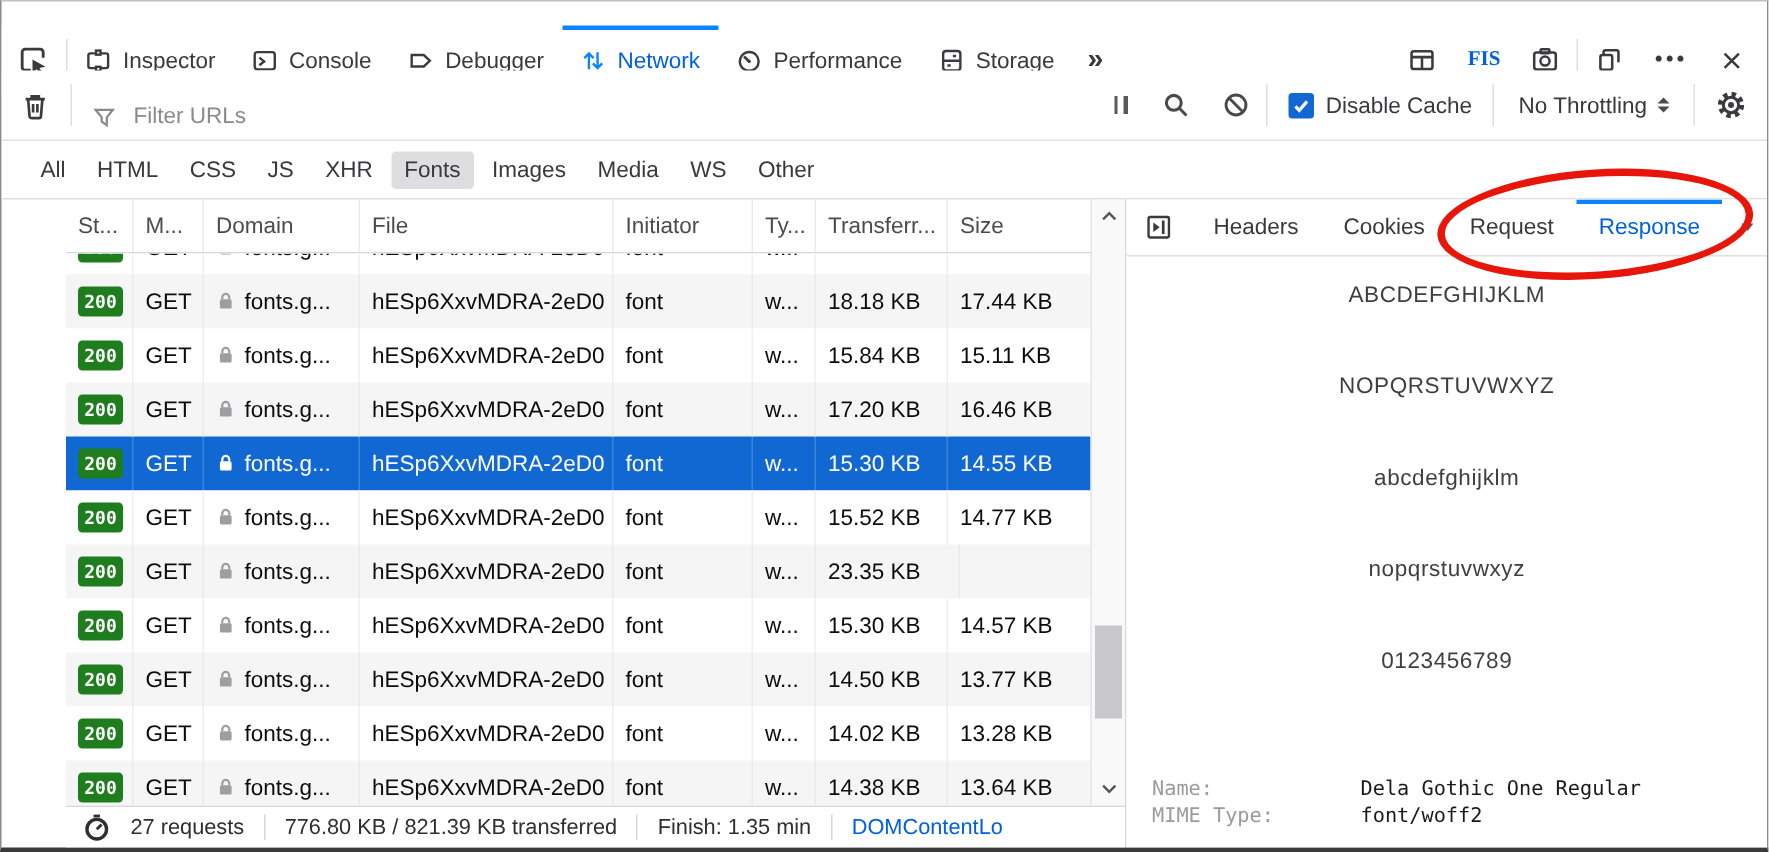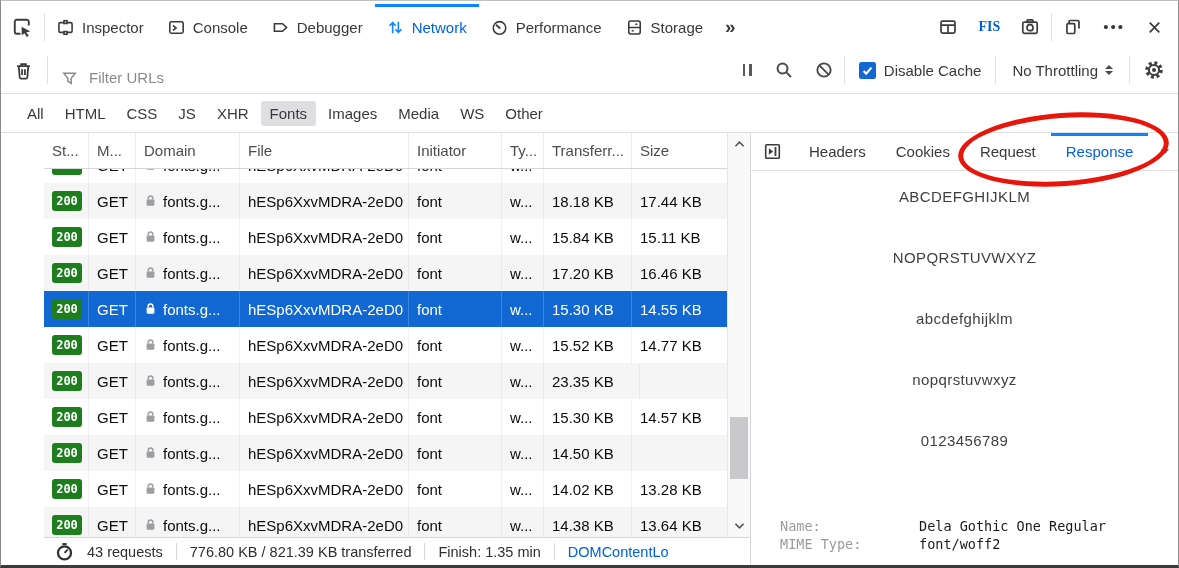--- a/index.html
+++ b/index.html
@@ -6,21 +6,21 @@
   .app{
     width:1179px;height:568px;box-sizing:border-box;position:relative;overflow:hidden;
     background:#fff;border:1px solid #8a8a8a;border-top:1px solid #c0c0c0;border-bottom:3px solid #3a3a3a;
     font-family:"Liberation Sans",sans-serif;color:#0c0c0d;cursor:default;
     -webkit-user-select:none;user-select:none;
   }
   .vsep{width:1px;background:#e0e0e2;align-self:stretch;margin:9px 0;}
   svg{display:block;}
 
   
-  .tb1{position:absolute;top:3px;left:0;right:0;height:46px;border-bottom:1px solid #e0e0e2;
+  .tb1{position:absolute;top:16px;left:0;right:0;height:46px;border-bottom:1px solid #e0e0e2;
        display:flex;align-items:stretch;background:#fff;}
   .tool-btn{display:flex;align-items:center;justify-content:center;padding:0 12px;color:#3b3b3e;}
   .tb-tabs{display:flex;align-items:stretch;}
   .tb-tab{display:flex;align-items:center;gap:8px;padding:0 12px;font-size:15px;color:#38383d;position:relative;}
   .tb-tab.active{color:var(--active_text_blue,#0061e0);}
   .tb-tab.active::before{content:"";position:absolute;top:0;left:0;right:0;height:3px;background:var(--accent_blue,#0a84ff);}
   .ticon{color:#3b3b3e;display:flex;}
   .tb-tab.active .ticon{color:var(--accent_blue,#0a84ff);}
   .more-chip{display:flex;align-items:center;padding:0 10px;font-size:19px;font-weight:bold;color:#38383d;}
   .tb1-right{margin-left:auto;display:flex;align-items:stretch;padding-right:3px;font-family:Liberation Serif, serif;}
@@ -95,21 +95,21 @@
   .collapse-btn{display:flex;align-items:center;padding:0 13px;color:#3b3b3e;}
   .dtab{padding:0 15px;display:flex;align-items:center;position:relative;}
   .dtab.active{color:var(--active_text_blue,#0061e0);}
   .dtab.active::before{content:"";position:absolute;top:0;left:0;right:0;height:3px;background:var(--accent_blue,#0a84ff);}
   .tab-overflow{position:absolute;right:9px;top:16px;width:0;height:0;
                 border-left:4.5px solid transparent;border-right:4.5px solid transparent;border-top:5.5px solid #55555a;}
   .preview{padding-top:17px;text-align:center;color:#3f3f42;font-size:15px;letter-spacing:.4px;}
   .pline{height:19px;margin-bottom:42px;}
   .meta{position:absolute;left:17px;bottom:12px;font-family:"DejaVu Sans Mono",monospace;font-size:13.5px;line-height:18px;}
   .meta-row{display:flex;}
-  .meta-label{width:139px;color:#9b9b9e;margin-left:12px;}
+  .meta-label{width:139px;color:#9b9b9e;}
   .meta-value{color:#1a1a1c;}
 
   
   .red-ellipse{position:absolute;left:957px;top:112px;width:211px;height:73px;box-sizing:border-box;
                border:5px solid var(--annotation_red,#e8150a);border-radius:50%;transform:rotate(-4deg);
                z-index:30;pointer-events:none;}
 </style>
 </head>
 <body>
 
@@ -493,20 +493,21 @@
                     <path d="M4.5 5.4 V4.1 a2.5 2.5 0 0 1 5 0 V5.4" fill="none" stroke="currentColor" stroke-width="1.6"></path>
                     <rect x="2.8" y="5.4" width="8.4" height="6.6" rx="1.1" fill="currentColor"></rect>
                   </svg>
                 </span>
                 <span>fonts.g...</span>
               </div>
     <div class="cell c3">hESp6XxvMDRA-2eD0</div>
     <div class="cell c4">font</div>
     <div class="cell c5">w...</div>
     <div class="cell c6">14.50 KB</div>
+    <div class="cell c7">13.77 KB</div>
   </div>
             <div class="row">
     <div class="cell c0">
                 <span class="badge">200</span>
               </div>
     <div class="cell c1">GET</div>
     <div class="cell c2">
                 <span class="lock">
                   <svg width="13" height="14" viewBox="0 0 14 14">
                     <path d="M4.5 5.4 V4.1 a2.5 2.5 0 0 1 5 0 V5.4" fill="none" stroke="currentColor" stroke-width="1.6"></path>
@@ -557,21 +558,21 @@
         </div>
       </div>
       <div class="statusbar">
         <span class="stopwatch">
           <svg width="19" height="19" viewBox="0 0 16 16" fill="none" stroke="currentColor" stroke-width="1.9">
             <rect x="6.2" y="0.9" width="3.6" height="1.6" fill="currentColor" stroke="none"></rect>
             <circle cx="8" cy="9.1" r="5.5"></circle>
             <path d="M8 9.1 L10.7 6.4" stroke-width="1.6"></path>
           </svg>
         </span>
-        <span class="sitem">43 requests</span>
+        <span class="sitem">27 requests</span>
         <span class="ssep"></span>
         <span class="sitem">776.80 KB / 821.39 KB transferred</span>
         <span class="ssep"></span>
         <span class="sitem">Finish: 1.35 min</span>
         <span class="ssep"></span>
         <span class="dom-blue">DOMContentLo</span>
       </div>
     </div>
 
     <div class="right">

